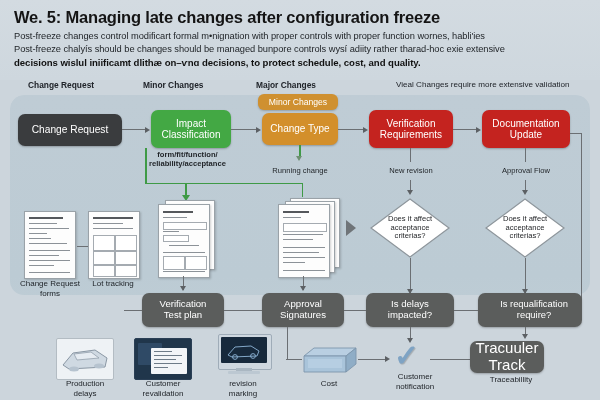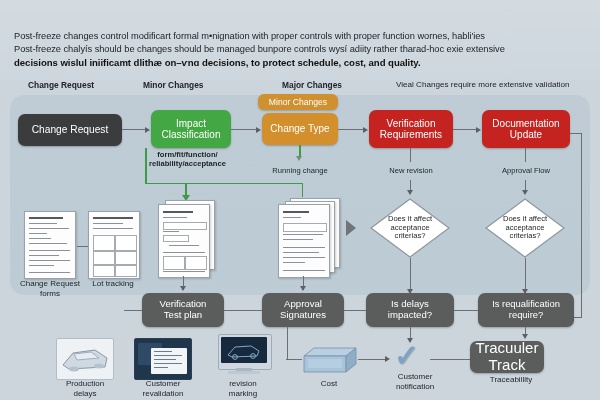--- a/index.html
+++ b/index.html
@@ -19,21 +19,21 @@
     white-space:nowrap;letter-spacing:-0.05px;}
   #sub1{top:31px;}
   #sub2{top:44px;}
   #sub3{top:57px;font-weight:bold;font-size:9.6px;color:#111;}
 
   
   .colcap{position:absolute;top:80px;font-size:8.4px;font-weight:bold;color:#20242a;
     white-space:nowrap;}
   #cap1{left:28px;}
   #cap2{left:143px;}
-  #cap3{left:282px;}
+  #cap3{left:256px;}
   #cap4{left:396px;font-weight:normal;font-size:8.1px;}
   #panel2{position:absolute;left:10px;top:95px;width:580px;height:300px;
     background:linear-gradient(180deg,#bfccd5 0%,#bccbd4 60%, #c3d0d8 100%);
     border-radius:14px;clip-path:inset(0 0 100px 0 round 14px);}
 
   
   .node{position:absolute;border-radius:7px;display:flex;align-items:center;
     justify-content:center;text-align:center;color:#fff;line-height:1.12;
     font-size:10px;box-shadow:0 1px 2px rgba(0,0,0,.25);}
   .node.dark{background:#3a3c3e;}
@@ -86,20 +86,21 @@
   
   .check{position:absolute;color:#7ea3c4;font-size:30px;line-height:1;
     text-shadow:1px 1px 1px rgba(0,0,0,.2);font-weight:bold;}
   
   .cost3d{position:absolute;}
 </style>
 </head>
 <body>
 
 <div id="header">
+  <div id="title">We. 5: Managing late changes after configuration freeze</div>
   <div class="sub" id="sub1">Post-freeze changes control modificart formal m•nignation with proper controls with proper function wornes, habli'ies</div>
   <div class="sub" id="sub3">decisions wislul iniificamt dlithæ on–ѵnɑ decisions, to protect schedule, cost, and quality.</div>
   <div class="sub" id="sub2">Post-freeze chalyís should be changes should be managed bunpore controls wysí adiity rather tharad-hoc exie extensive</div>
 </div>
 
 <div class="colcap" id="cap1">Change Request</div>
 <div class="colcap" id="cap2">Minor Changes</div>
 <div class="colcap" id="cap3">Major Changes</div>
 <div class="colcap" id="cap4">Vieal Changes require more extensive validation</div>
 
@@ -270,21 +271,21 @@
 <div class="node grey" style="left:262px;top:293px;width:82px;height:34px;white-space:pre-line;font-size:9.6px;">
   <span>Approval
 Signatures</span>
 </div>
 
 <div class="node grey" style="left:366px;top:293px;width:88px;height:34px;white-space:pre-line;font-size:9.6px;">
   <span>Is delays
 impacted?</span>
 </div>
 
-<div class="node grey" style="left:478px;top:293px;width:96px;height:34px;white-space:pre-line;font-size:9.4px;">
+<div class="node grey" style="left:478px;top:293px;width:96px;height:34px;white-space:pre-line;font-size:9.4px;padding-left:8px;">
   <span>Is requalification
 require?</span>
 </div>
 
 <div class="hline" style="left:224px;top:310px;width:38px;"></div>
 <div class="hline" style="left:344px;top:310px;width:22px;"></div>
 <div class="hline" style="left:454px;top:310px;width:24px;"></div>
 
 <div class="hline" style="left:124px;top:310px;width:18px;"></div>
 

